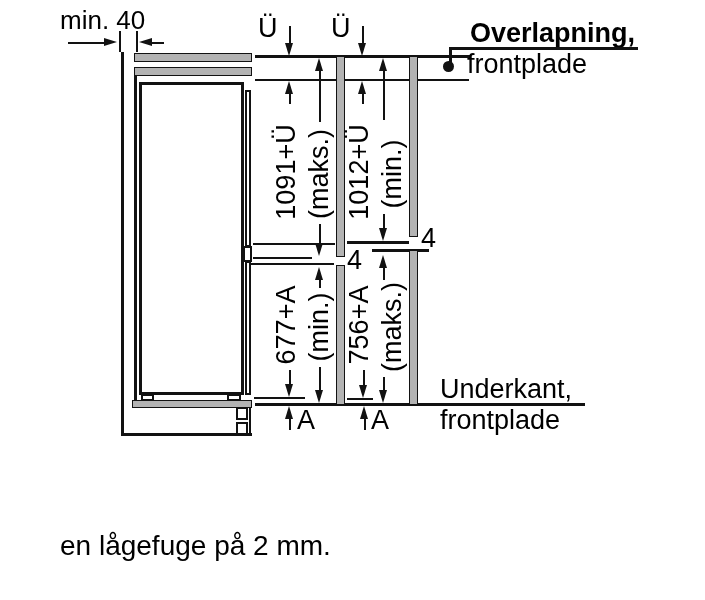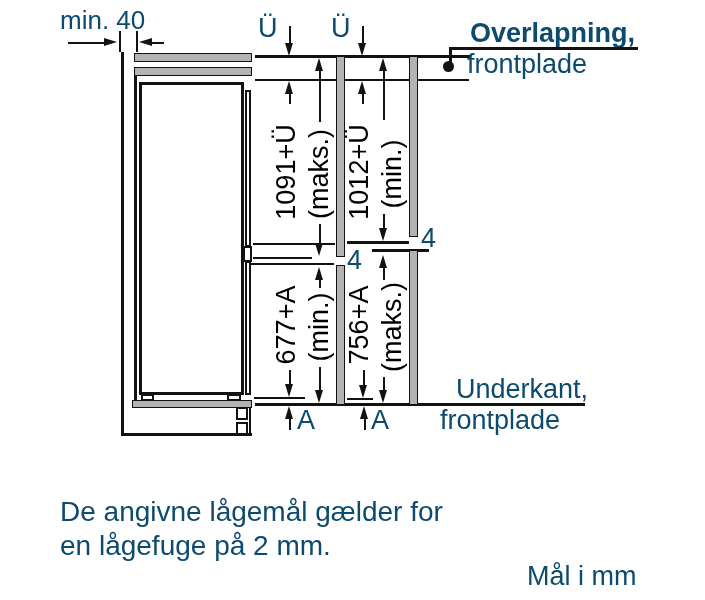--- a/index.html
+++ b/index.html
@@ -1,20 +1,20 @@
 <!DOCTYPE html>
 <html><head>
 <meta charset="utf-8">
 <style>
   html,body{margin:0;padding:0;background:#fff;}
   .canvas{position:relative;width:705px;height:600px;background:#fff;overflow:hidden;
           font-family:"Liberation Sans","DejaVu Sans",sans-serif;color:#000;}
   .hl{position:absolute;background:#121212;}
   .vl{position:absolute;background:#121212;}
-  .t{position:absolute;font-size:27px;line-height:1.1;white-space:nowrap;color:#0c4a6e;}
+  .t{position:absolute;font-size:27px;line-height:1.1;white-space:nowrap;color:#000000;}
   .t26{font-size:26px;}
   .t28{font-size:28px;}
   .rot{position:absolute;height:30px;line-height:30px;text-align:center;font-size:27px;
        transform:rotate(-90deg);white-space:nowrap;color:#000;}
   .panel{position:absolute;background:#b3b3b3;border:1.5px solid #121212;box-sizing:border-box;}
   .box{position:absolute;background:#fff;border:2px solid #121212;box-sizing:border-box;}
   .box3{position:absolute;background:#fff;border:3px solid #121212;box-sizing:border-box;}
   .ah{position:absolute;width:0;height:0;}
   .ah-up{border-left:4.5px solid transparent;border-right:4.5px solid transparent;border-bottom:13px solid #121212;}
   .ah-down{border-left:4.5px solid transparent;border-right:4.5px solid transparent;border-top:13px solid #121212;}
@@ -124,20 +124,18 @@
   <div class="ah ah-up" style="left:360px;top:406px;"></div>
   <div class="vl" style="left:364px;top:418px;width:2px;height:12px;"></div>
   <div class="t" style="left:371px;top:406px;">A</div>
 
   <div class="t" style="left:470px;top:19px;font-weight:bold;">Overlapning,</div>
   <div class="hl" style="left:449px;top:47px;width:189px;height:3px;"></div>
   <div class="vl" style="left:449px;top:47px;width:3px;height:16px;"></div>
   <div class="dot" style="left:443px;top:61px;"></div>
   <div class="t" style="left:467px;top:50px;">frontplade</div>
 
-  <div class="t" style="left:456px;top:375px;">Underkant,</div>
+  <div class="t" style="left:440px;top:375px;">Underkant,</div>
   <div class="t" style="left:440px;top:406px;">frontplade</div>
 
-  <div class="t t28" style="left:60px;top:497px;">De angivne lågemål gælder for</div>
   <div class="t t28" style="left:60px;top:531px;">en lågefuge på 2 mm.</div>
-  <div class="t" style="left:527px;top:562px;">Mål i mm</div>
 
 </div>
 
 </body></html>

